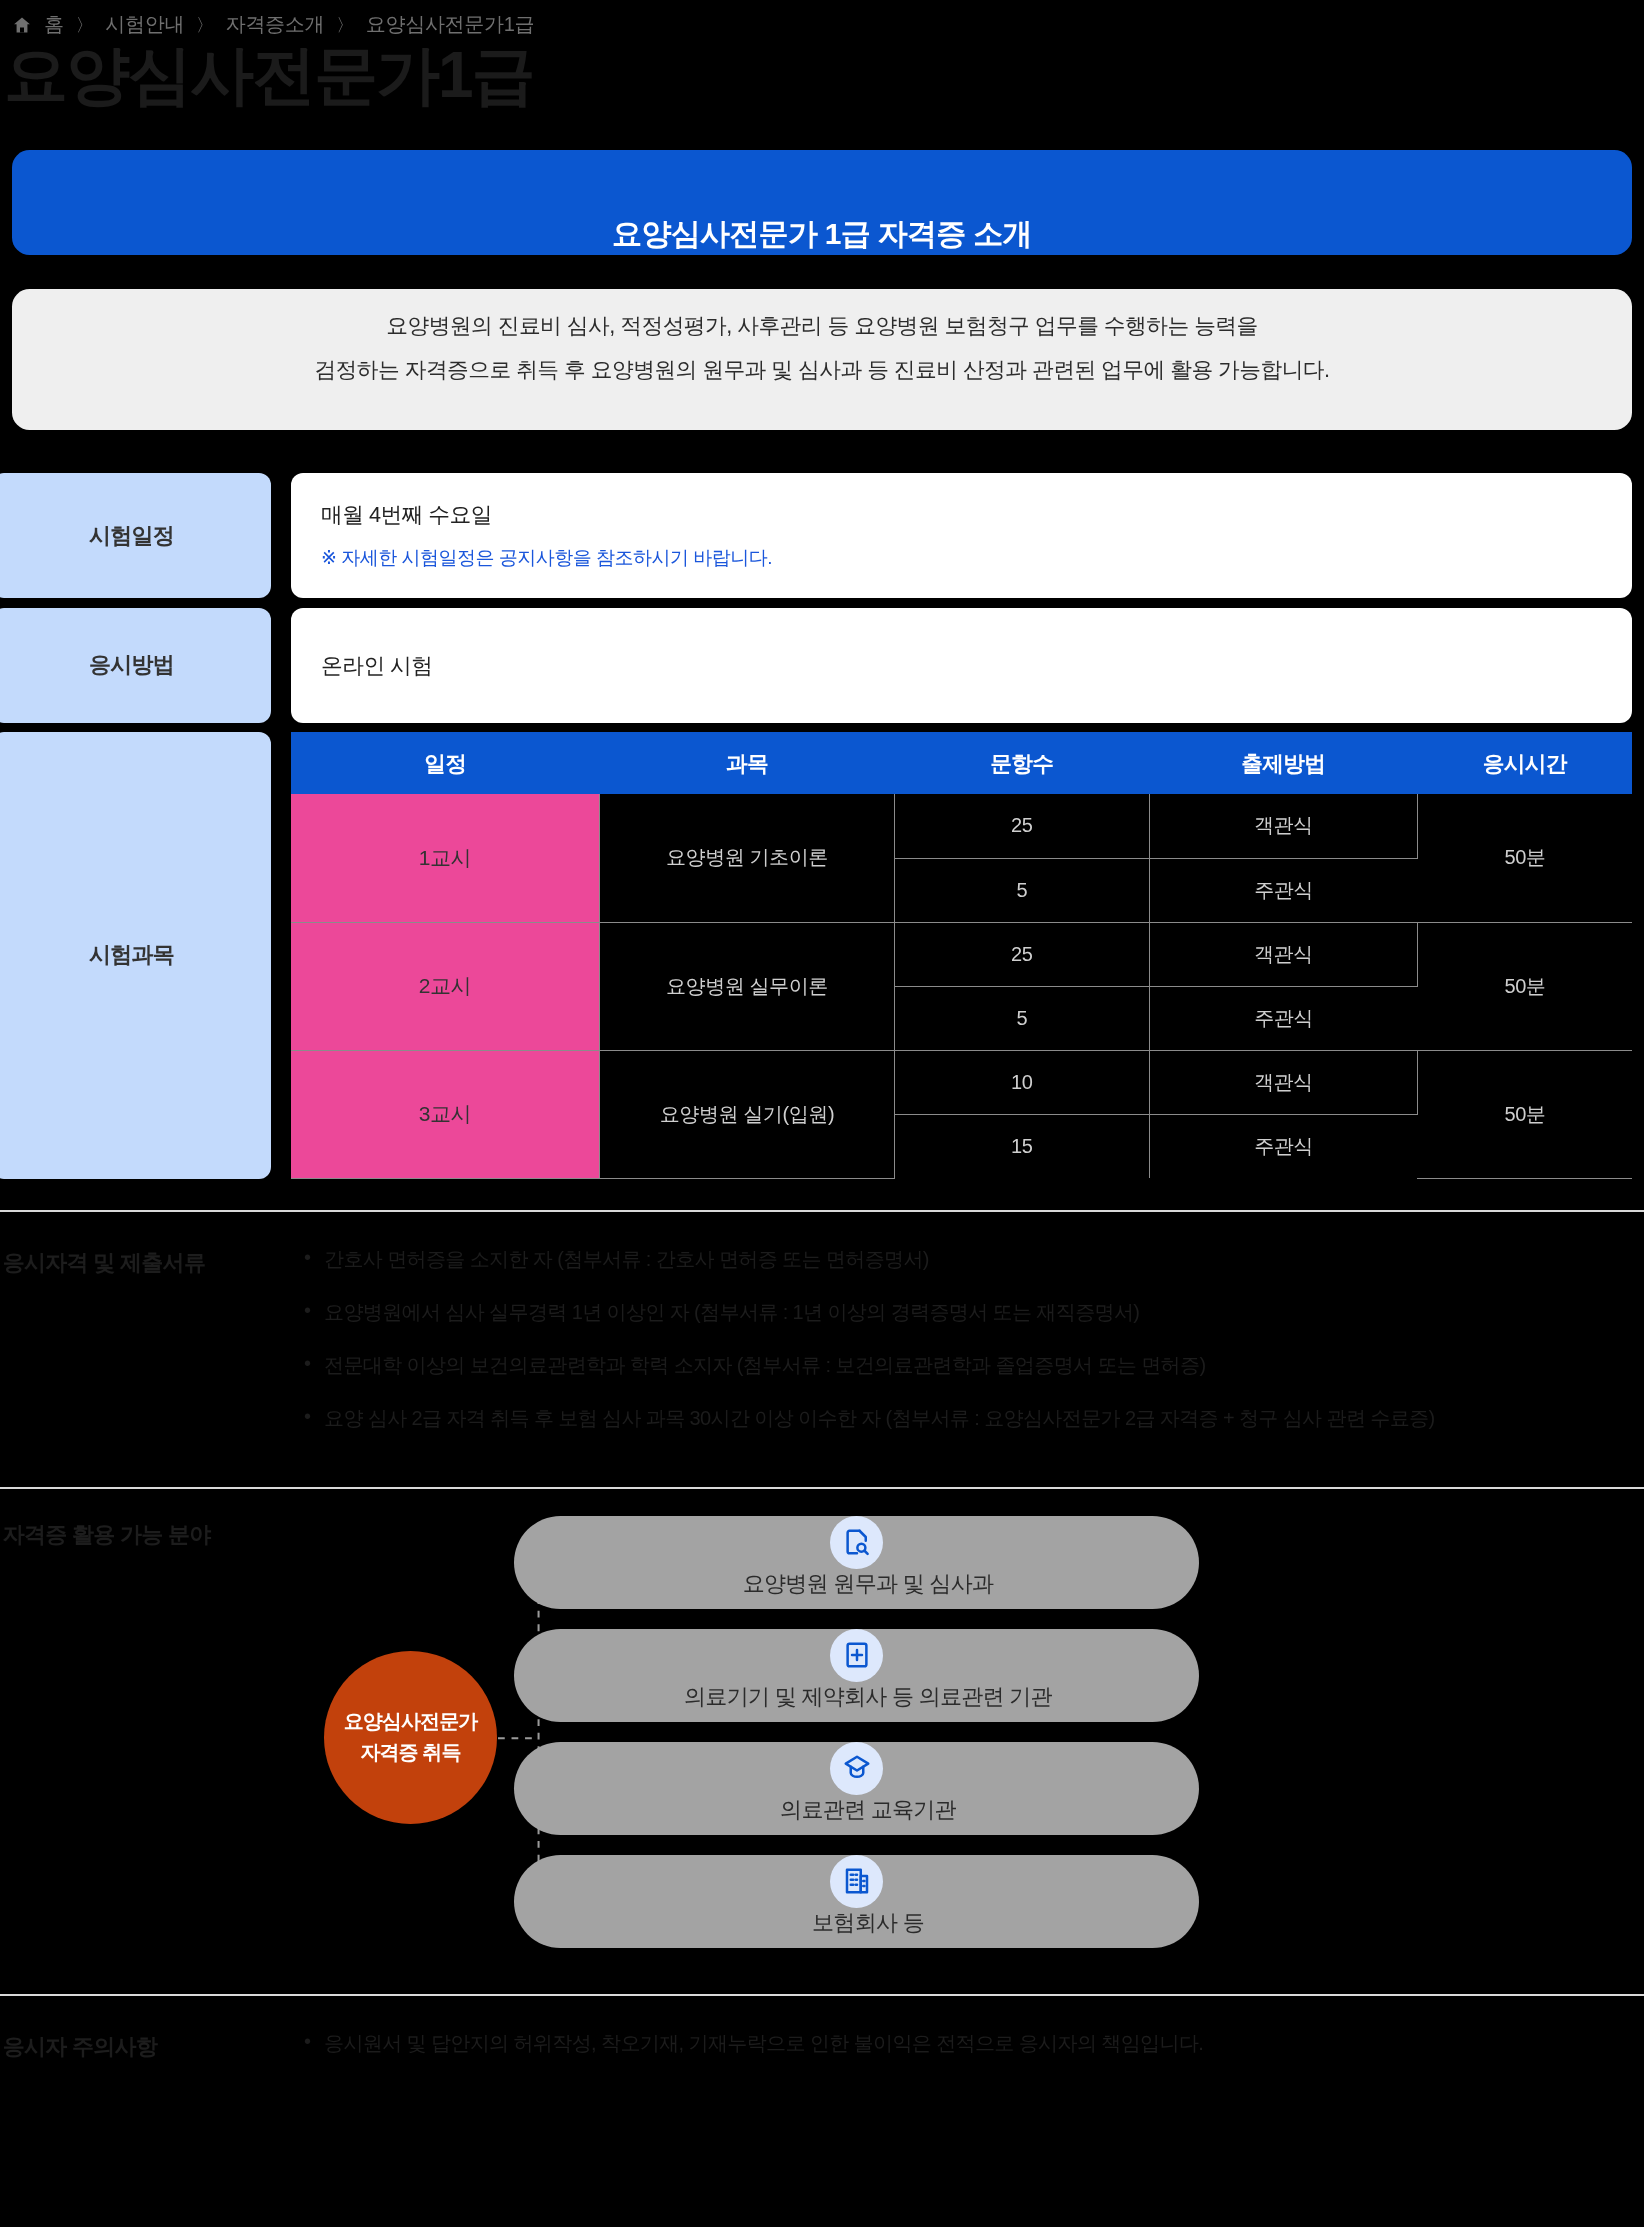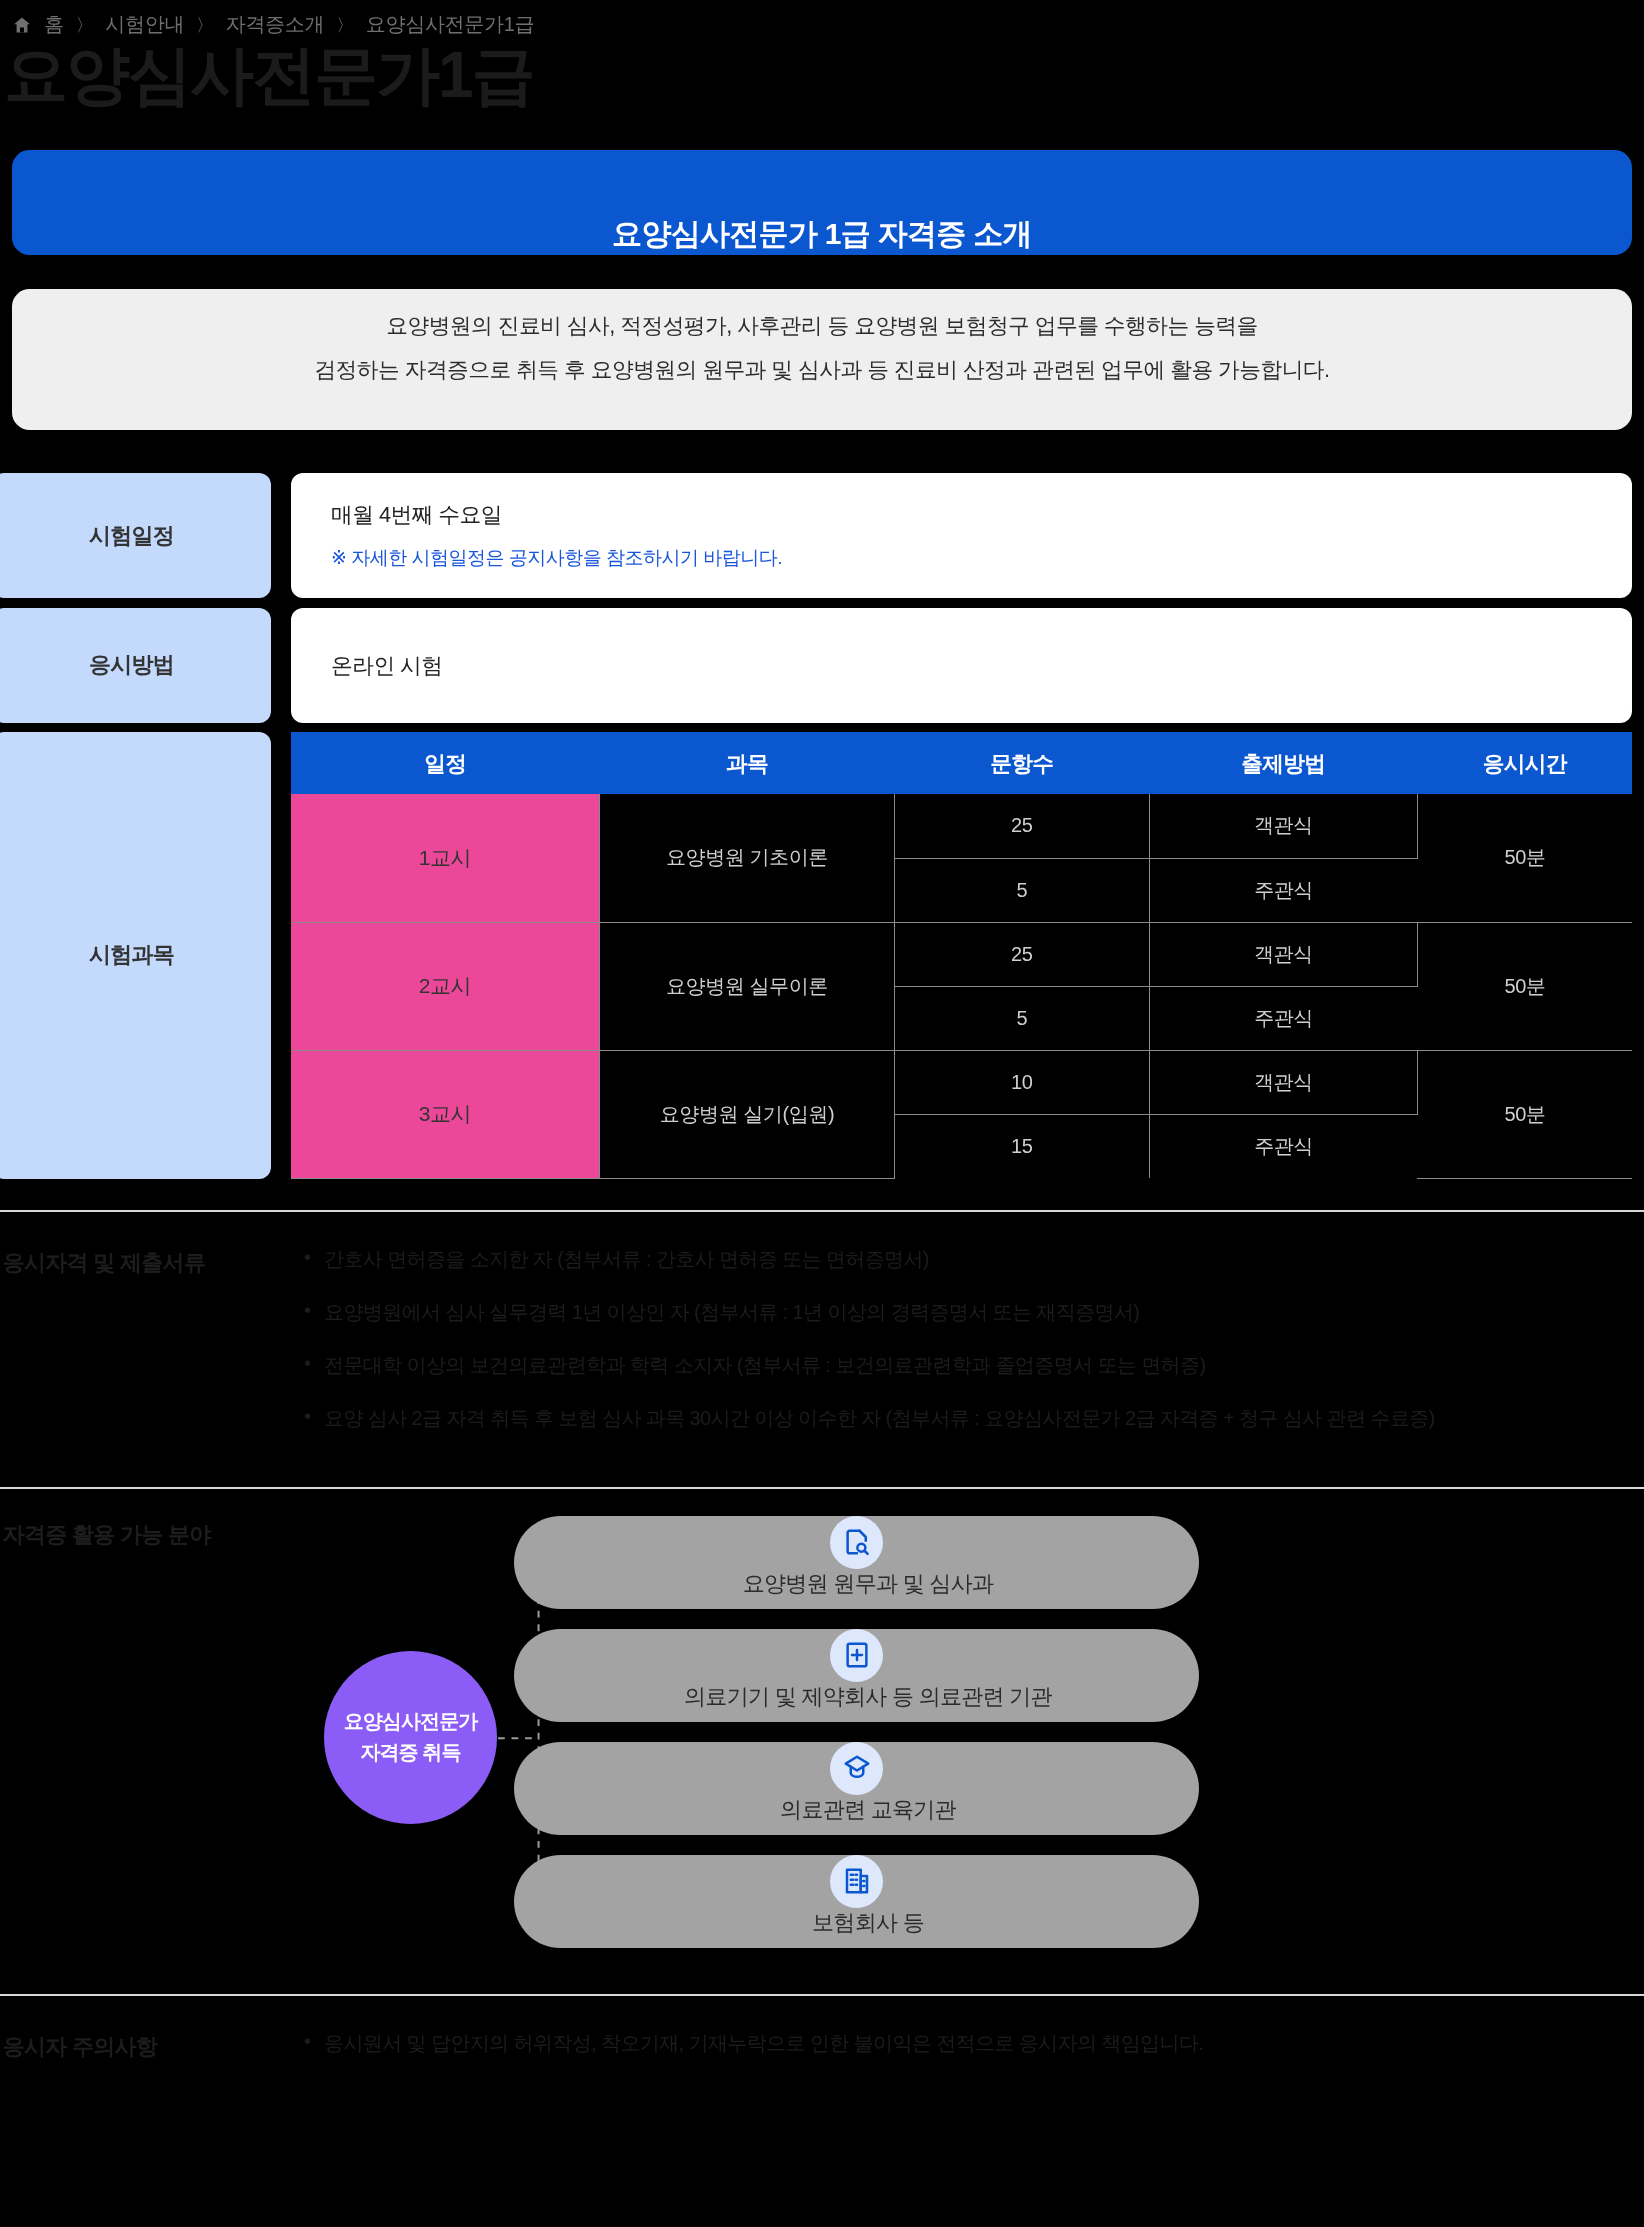--- a/index.html
+++ b/index.html
@@ -53,21 +53,21 @@
   .spec-label {
     width: 279px; flex: 0 0 279px;
     background: #c3dafc; border-radius: 12px;
     margin-left: -8px;
     display: flex; align-items: center; justify-content: center;
     color: #333333; font-size: 22px; font-weight: 700; letter-spacing: -0.7px;
   }
   .spec-body {
     flex: 1 1 auto; margin-left: 20px; margin-right: 12px;
     background: #ffffff; border-radius: 12px;
-    padding: 27px 40px;
+    padding: 27px 30px;
     display: flex; flex-direction: column; justify-content: center;
     min-height: 115px;
   }
   .spec-body .line1 { color: #222222; font-size: 21.7px; letter-spacing: -0.5px; }
   .spec-body .note  { color: #1a56db; font-size: 19px; margin-top: 16px; letter-spacing: -0.5px; }
 
   
   .table-row { display: flex; align-items: stretch; margin-top: 9.5px; }
   .table-label {
     width: 279px; flex: 0 0 279px;
@@ -126,21 +126,21 @@
   .career-head {
     width: 304px; flex: 0 0 304px;
     color: #1d1d1d; font-size: 22px; font-weight: 700;
     letter-spacing: -0.7px; padding-left: 2.7px; padding-top: 4px;
   }
   .career-body { flex: 1 1 auto; position: relative; height: 447px; }
 
   .hub {
     position: absolute; left: 20px; top: 135px;
     width: 173px; height: 173px; border-radius: 50%;
-    background: #8b5cf6; color: #ffffff;
+    background: #c2410c; color: #ffffff;
     display: flex; flex-direction: column; align-items: center; justify-content: center;
     font-size: 20px; font-weight: 700; letter-spacing: -0.9px; line-height: 1.55;
     z-index: 3;
   }
   .connector { position: absolute; left: 194px; top: 0; width: 169px; height: 447px; z-index: 1; }
 
   .cards { position: absolute; left: 210px; top: 0; width: 685px; }
   .card {
     height: 93px; background: #a3a3a3; border-radius: 47px;
     display: flex; align-items: center; padding-left: 23px;

